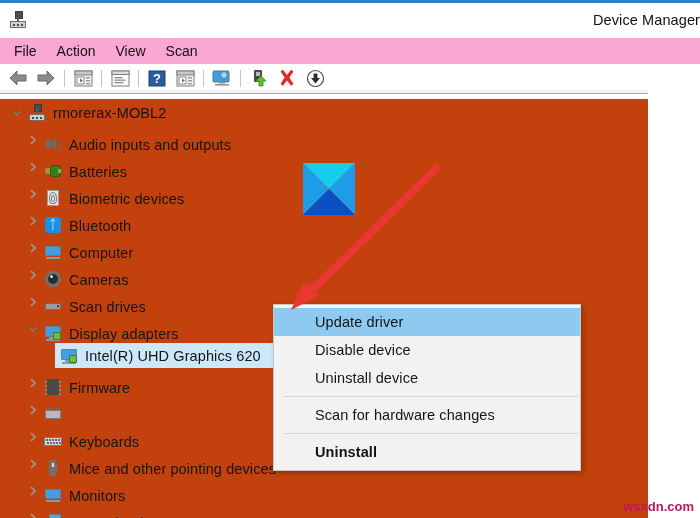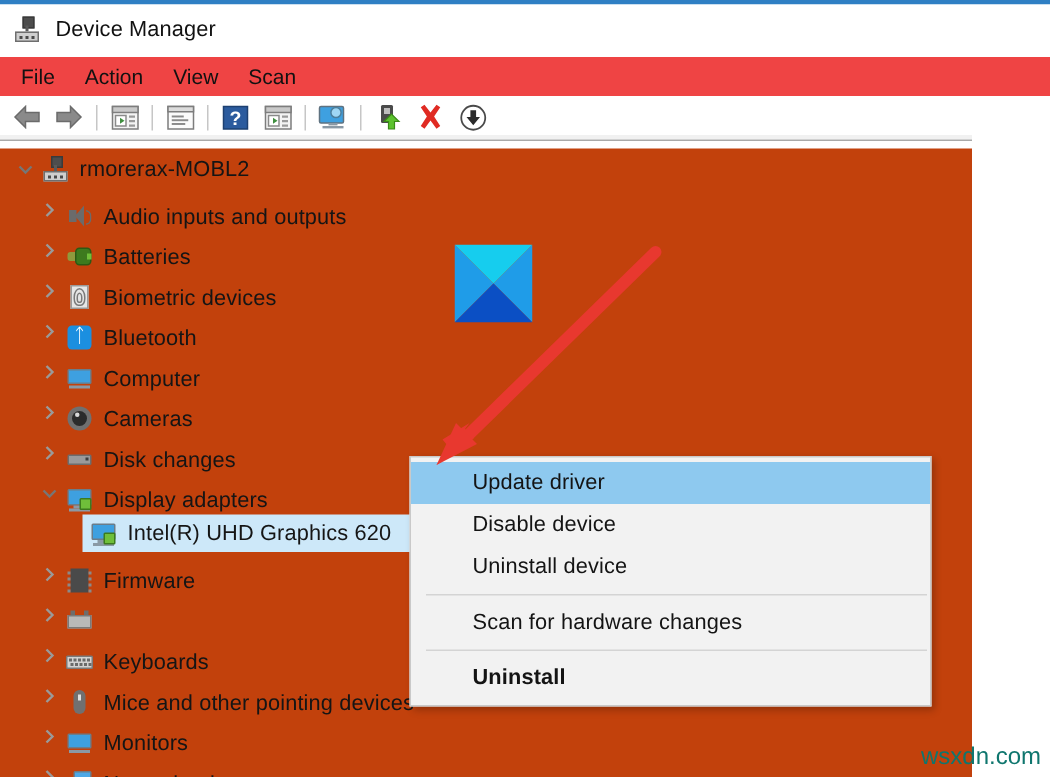--- a/index.html
+++ b/index.html
@@ -25,20 +25,21 @@
   }
 
   
   #titlebar {
     position: absolute;
     left: 0; top: 3px;
     width: 700px; height: 33px;
     background: #ffffff;
     display: flex;
     align-items: center;
+    justify-content: space-between;
   }
   #titlebar .app-icon {
     margin-left: 9px;
     width: 18px; height: 18px;
     position: relative;
     flex: none;
   }
   #titlebar .title-text {
     margin-left: 10px;
     font-size: 14.5px;
@@ -72,21 +73,21 @@
     box-shadow: 4px 0 0 #4a4a4a, 8px 0 0 #4a4a4a;
   }
 
   
   #menubar {
     position: absolute;
     left: 0; top: 38px;
     width: 700px; height: 26px;
     display: flex;
     align-items: center;
-    background: #ef4444;
+    background: #f9a8d4;
   }
   #menubar .menu-item {
     font-size: 14px;
     color: #111;
     padding: 3px 10px;
     cursor: default;
   }
   #menubar .menu-item:first-child { margin-left: 4px; }
 
   
@@ -445,21 +446,21 @@
     position: absolute;
     left: 0; top: 0;
     width: 700px; height: 518px;
     pointer-events: none;
   }
 
   
   #context-menu {
     position: absolute;
     left: 273px; top: 304px;
-    width: 348px;
+    width: 308px;
     background: #f2f2f2;
     border: 1px solid #c9c9c9;
     box-shadow: 2px 2px 5px rgba(0,0,0,0.25);
     padding: 3px 0 4px 0;
     box-sizing: border-box;
   }
   #context-menu .cm-item {
     height: 28px;
     display: flex;
     align-items: center;
@@ -478,23 +479,24 @@
   #context-menu .cm-sep {
     height: 1px;
     background: #d4d4d4;
     margin: 4px 2px 4px 10px;
   }
 
   
   #watermark {
     position: absolute;
     right: 6px; bottom: 4px;
-    font-size: 16px;
-    color: #0f766e;
+    font-size: 13px;
+    color: #be185d;
     font-family: "Liberation Sans", sans-serif;
+    font-weight: bold;
   }
 </style>
 </head>
 <body>
 
 <div id="top-accent"></div>
 
 <div id="titlebar">
   <span class="app-icon dm-icon">
     <span class="chip"></span>
@@ -727,21 +729,21 @@
       <svg width="10" height="10" viewBox="0 0 10 10">
           <path d="M3 1 L7 5 L3 9" fill="none" stroke="#9a9a9a" stroke-width="1.6"></path>
         </svg>
     </span>
     <span class="node-icon">
       <span class="ic ic-disk">
           <span class="body"></span>
           <span class="led"></span>
         </span>
     </span>
-    <span class="node-label">Disk changes</span>
+    <span class="node-label">Scan drives</span>
   </div>
 
   <div class="row depth1">
     <span class="twisty">
       <svg width="10" height="10" viewBox="0 0 10 10">
           <path d="M1 3 L5 7 L9 3" fill="none" stroke="#767676" stroke-width="1.6"></path>
         </svg>
     </span>
     <span class="node-icon">
       <span class="ic ic-monitor">

